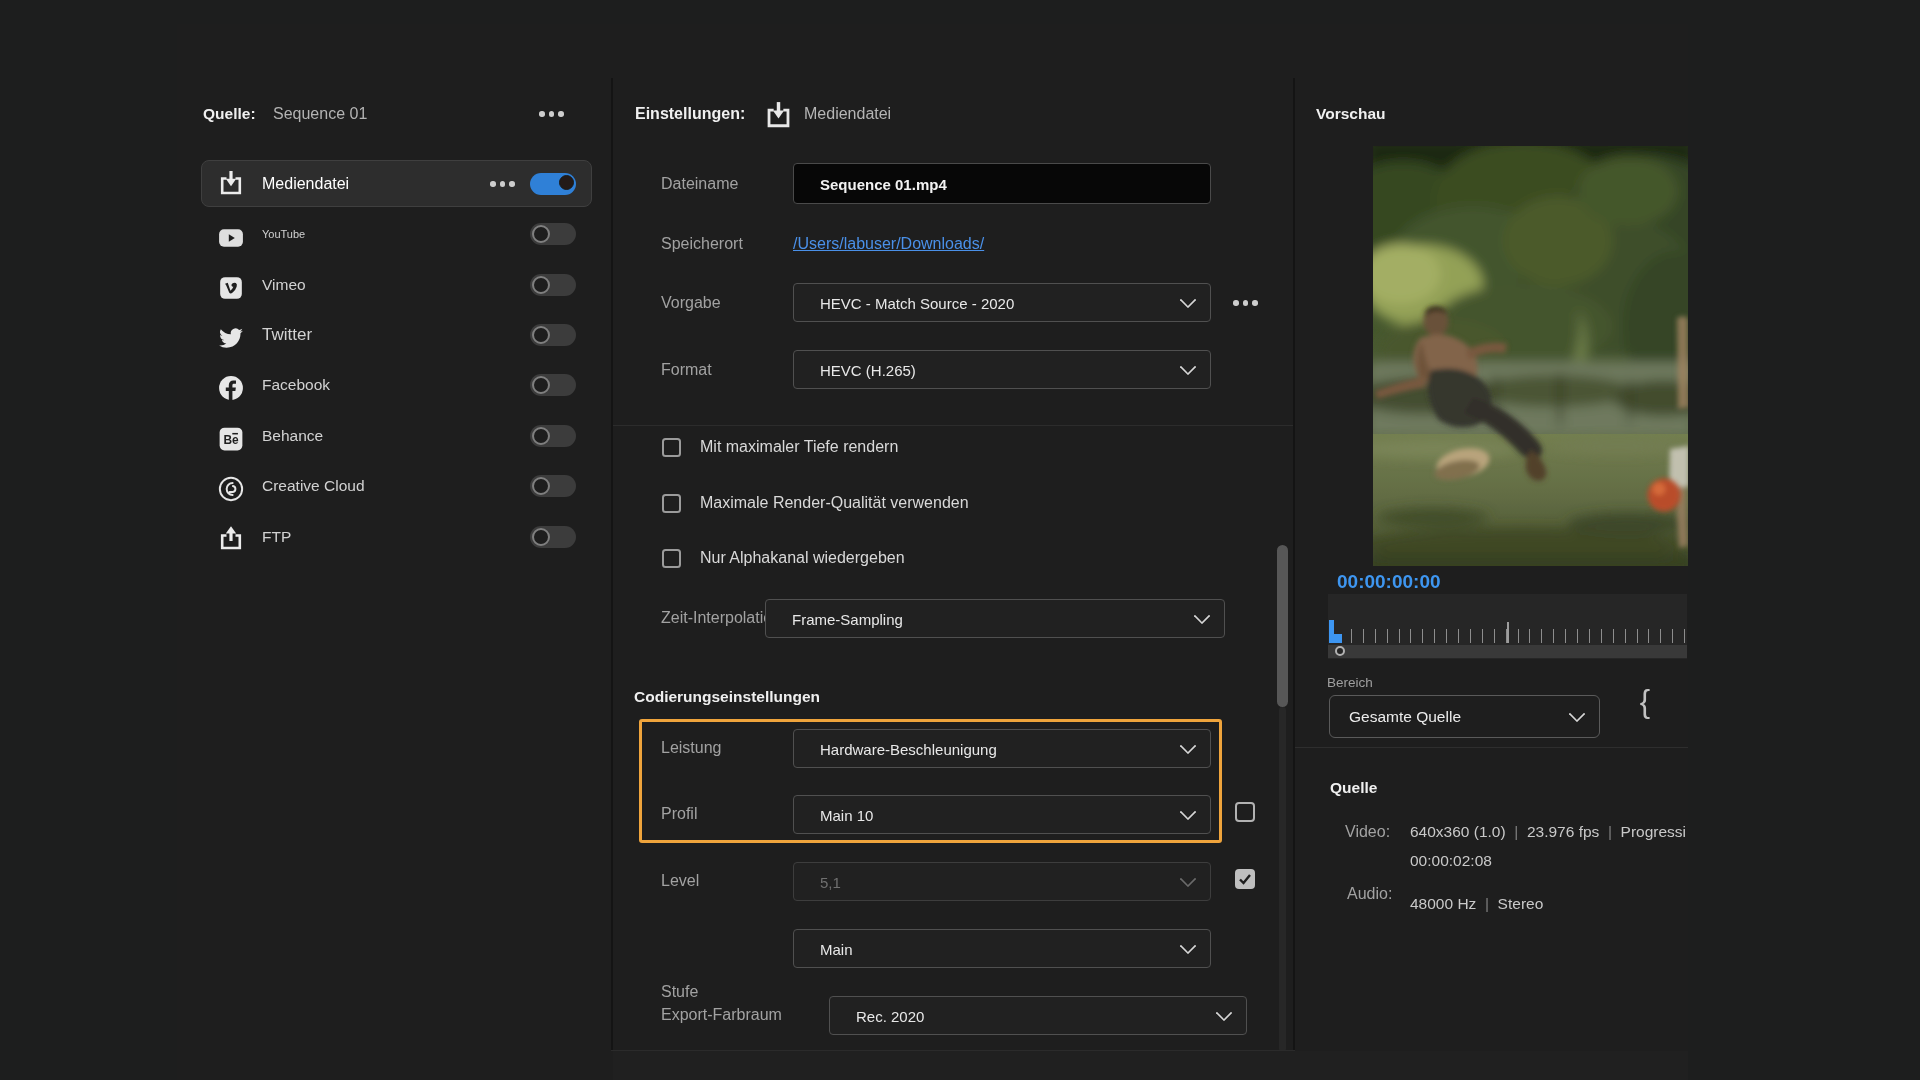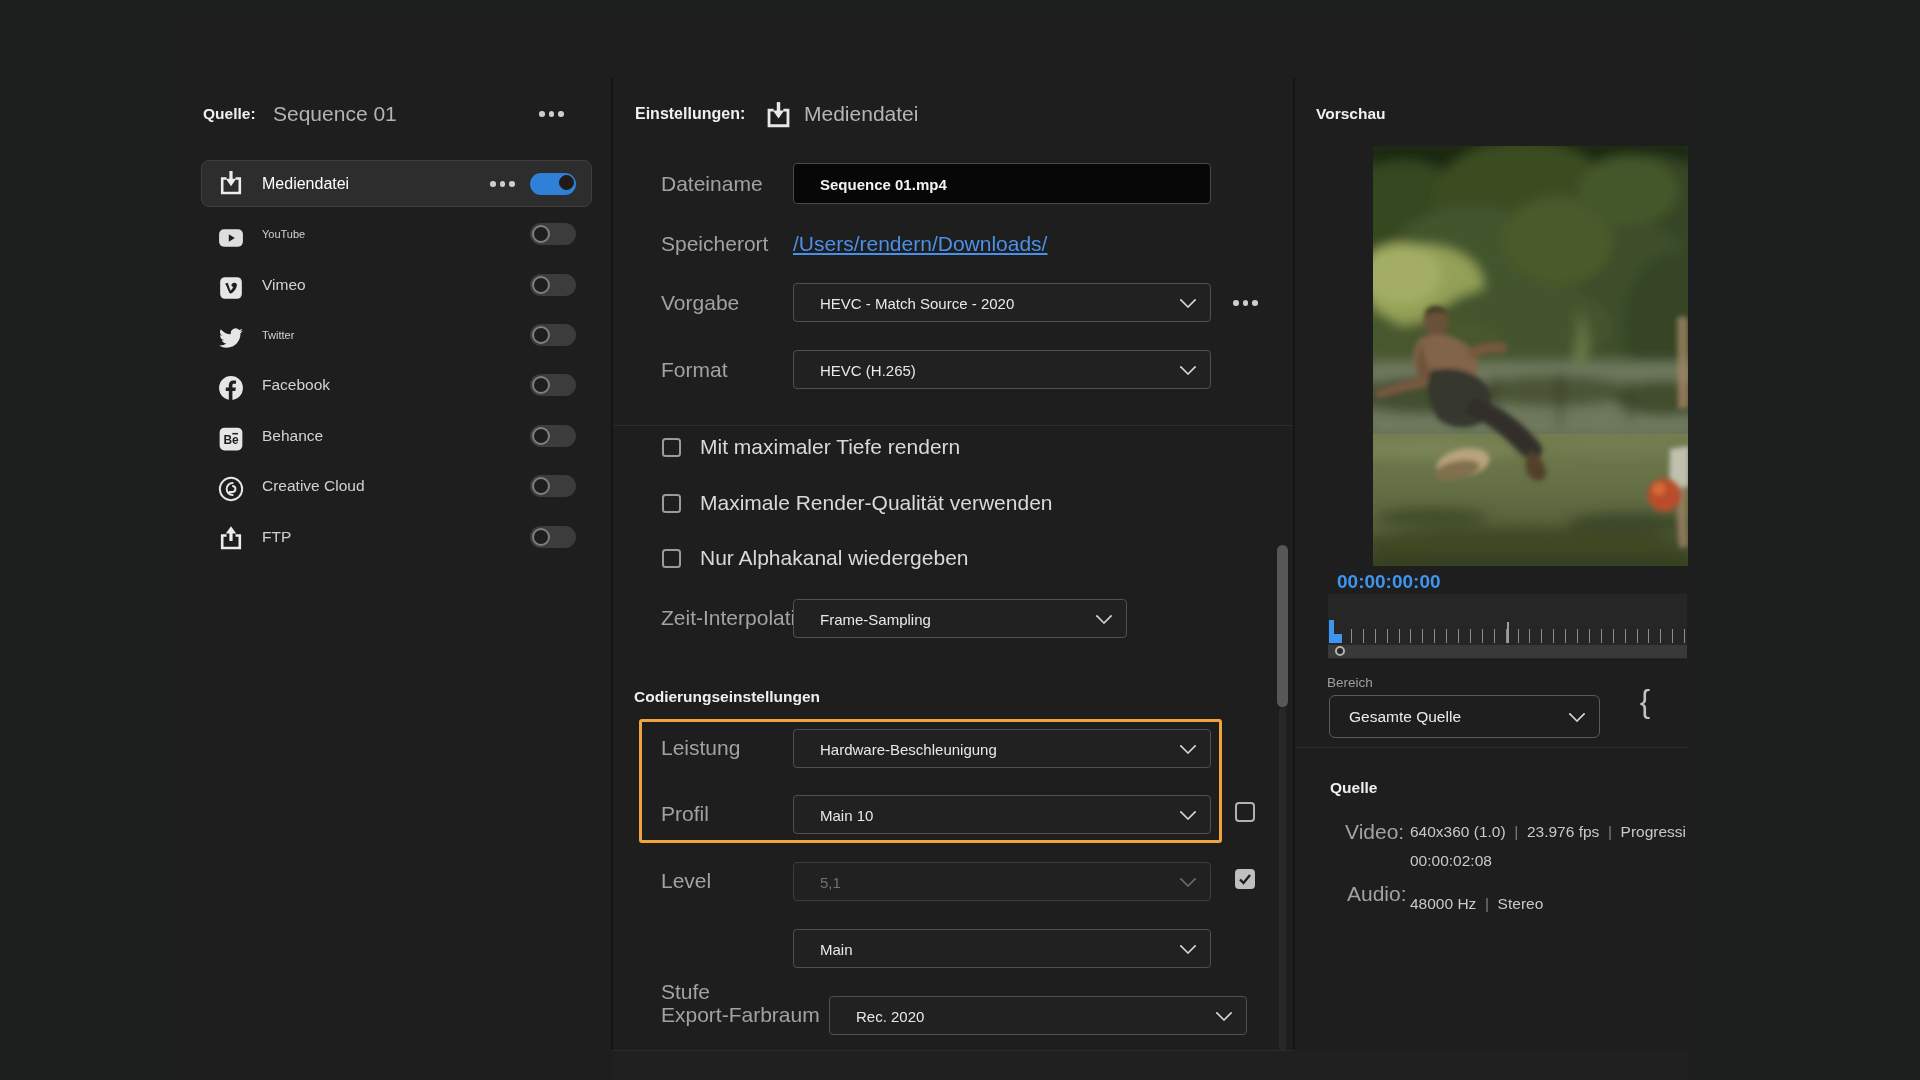--- a/index.html
+++ b/index.html
@@ -5,21 +5,21 @@
 html,body{margin:0;padding:0;background:#1d1e1e;width:1920px;height:1080px;overflow:hidden;
 font-family:"Liberation Sans",sans-serif;-webkit-font-smoothing:antialiased;}
 *{box-sizing:border-box;}
 .abs{position:absolute;}
 #win{position:absolute;left:177px;top:24px;width:1511px;height:1056px;background:#1e1e1e;overflow:hidden;}
 #topbar{position:absolute;left:0;top:0;width:1511px;height:54px;background:#232323;border-radius:9px 9px 0 0;border-bottom:1px solid #151515;box-shadow:-1px 0 0 #111,1px 0 0 #111,0 -1px 0 #111;}
 .tl{position:absolute;top:17px;width:20px;height:20px;border-radius:50%;box-shadow:0 0 0 1px rgba(0,0,0,.4) inset;}
 .tab{position:absolute;top:18px;height:20px;line-height:20px;font-size:16px;color:#9c9c9c;letter-spacing:.2px;font-weight:bold;}
 .dots{display:flex;gap:4px;align-items:center;}
 .dots i{width:5.5px;height:5.5px;border-radius:50%;background:#cdcdcd;display:block;}
-.lbl{position:absolute;height:20px;line-height:20px;font-size:21px;color:#a2a2a2;}
+.lbl{position:absolute;height:20px;line-height:20px;font-size:16px;color:#a2a2a2;}
 .val{color:#c9c9c9;font-size:15.5px;}
 .dd{position:absolute;border:1px solid #505050;border-radius:4px;background:#212121;}
 .dd .tx{position:absolute;left:26px;top:50%;transform:translateY(-50%);font-size:15px;color:#e8e8e8;white-space:nowrap;}
 .chev{position:absolute;right:16px;top:50%;width:12px;height:12px;margin-top:-9px;border-right:2.6px solid #d6d6d6;border-bottom:2.6px solid #d6d6d6;transform:rotate(45deg);border-radius:1px;}
 .row-ic{position:absolute;left:41px;width:26px;height:26px;}
 .cb{position:absolute;width:19px;height:19px;border:2px solid #9b9b9b;border-radius:3.5px;background:transparent;}
 .toggle-off{position:absolute;width:46px;height:22px;border-radius:11px;background:#3c3c3c;}
 .toggle-off i{position:absolute;left:2px;top:2px;width:18px;height:18px;border-radius:50%;background:#1e1e1e;border:2.5px solid #7f7f7f;}
 .sep{position:absolute;background:#2c2c2c;height:1px;}
 </style>
@@ -66,21 +66,21 @@
     <path d="M6.5 8 L9 7.2 L11.5 14.5 Q13.5 12.5 14.2 10.8 Q13 11 12.5 10 Q12 8.6 13.5 7.6 Q15 6.6 16.5 7.4 Q18 8.3 17.2 10.8 Q16.2 14 13.5 16.2 Q11.5 17.8 10.3 16.2 L7.5 9.5 Z" fill="#1f1f1f"></path>
   </svg>
   <div class="lbl" style="left:85px;top:251px;color:#d2d2d2;font-size:15.5px;">Vimeo</div>
   <div class="toggle-off" style="left:353px;top:250px;">
         <i></i>
       </div>
 
   <svg class="row-ic" style="top:301px;" width="27" height="27" viewBox="0 0 24 24">
     <path d="M23 5.2 c-.8.36-1.67.6-2.58.72 a4.5 4.5 0 0 0 1.98-2.48 c-.87.52-1.83.9-2.86 1.1 a4.5 4.5 0 0 0-7.67 4.1 A12.8 12.8 0 0 1 2.6 3.9 a4.5 4.5 0 0 0 1.4 6 c-.74-.02-1.43-.22-2.04-.56 v.06 a4.5 4.5 0 0 0 3.62 4.42 c-.66.18-1.36.2-2.04.08 a4.5 4.5 0 0 0 4.2 3.12 A9.05 9.05 0 0 1 1 18.9 a12.77 12.77 0 0 0 6.92 2.03 c8.3 0 12.84-6.88 12.84-12.84 l-.01-.58 A9.2 9.2 0 0 0 23 5.2 Z" fill="#e6e6e6"></path>
   </svg>
-  <div class="lbl" style="left:85px;top:301px;color:#d2d2d2;font-size:11px;">Twitter</div>
+  <div class="lbl" style="left:85px;top:301px;color:#d2d2d2;font-size:17px;">Twitter</div>
   <div class="toggle-off" style="left:353px;top:300px;">
         <i></i>
       </div>
 
   <svg class="row-ic" style="top:351px;" width="26" height="26" viewBox="0 0 24 24">
     <circle cx="12" cy="12" r="11" fill="#e6e6e6"></circle>
     <path d="M13.3 23 v-8.2 h2.76 l.42-3.2 h-3.18 v-2.05 c0-.93.26-1.56 1.6-1.56 h1.7 V5.1 c-.3-.04-1.3-.13-2.48-.13 -2.46 0-4.14 1.5-4.14 4.25 v2.38 H7.2 v3.2 h2.78 V23 Z" fill="#1f1f1f"></path>
   </svg>
   <div class="lbl" style="left:85px;top:351px;color:#d2d2d2;font-size:15.5px;">Facebook</div>
   <div class="toggle-off" style="left:353px;top:350px;">
@@ -125,21 +125,21 @@
     <path d="M6.8 8.8 H17.2 L12 16.2 Z" fill="#e8e8e8" stroke="none"></path>
   </svg>
   <div class="lbl" style="left:627px;top:80px;color:#b5b5b5;">Mediendatei</div>
 
   <div class="lbl" style="left:484px;top:150px;">Dateiname</div>
   <div class="abs" style="left:616px;top:139px;width:418px;height:41px;background:#070707;border:1px solid #4a4a4a;border-radius:4px;">
     <div style="position:absolute;left:26px;top:50%;transform:translateY(-50%);font-size:15px;font-weight:bold;color:#f2f2f2;">Sequence 01.mp4</div>
   </div>
 
   <div class="lbl" style="left:484px;top:210px;">Speicherort</div>
-  <div class="lbl" style="left:616px;top:210px;color:#4a90e8;text-decoration:underline;">/Users/rendern/Downloads/</div>
+  <div class="lbl" style="left:616px;top:210px;color:#4a90e8;text-decoration:underline;">/Users/labuser/Downloads/</div>
 
   <div class="lbl" style="left:484px;top:269px;">Vorgabe</div>
   <div class="dd" style="left:616px;top:259px;width:418px;height:39px;">
     <div class="tx">HEVC - Match Source - 2020</div>
         <div class="chev"></div>
   </div>
   <div class="dots abs" style="left:1056px;top:276px;">
         <i></i>
         <i></i>
         <i></i>
@@ -154,21 +154,21 @@
   <div class="sep" style="left:436px;top:401px;width:680px;"></div>
 
   <div class="cb" style="left:485px;top:414px;"></div>
   <div class="lbl" style="left:523px;top:413px;color:#d9d9d9;">Mit maximaler Tiefe rendern</div>
   <div class="cb" style="left:485px;top:470px;"></div>
   <div class="lbl" style="left:523px;top:469px;color:#d9d9d9;">Maximale Render-Qualität verwenden</div>
   <div class="cb" style="left:485px;top:525px;"></div>
   <div class="lbl" style="left:523px;top:524px;color:#d9d9d9;">Nur Alphakanal wiedergeben</div>
 
   <div class="lbl" style="left:484px;top:584px;">Zeit-Interpolation:</div>
-  <div class="dd" style="left:616px;top:575px;width:334px;height:39px;">
+  <div class="dd" style="left:588px;top:575px;width:460px;height:39px;">
     <div class="tx">Frame-Sampling</div>
         <div class="chev"></div>
   </div>
 
   <div class="lbl" style="left:457px;top:663px;color:#efefef;font-weight:bold;font-size:15.5px;">Codierungseinstellungen</div>
 
   <div class="abs" style="left:462px;top:695px;width:583px;height:124px;border:3px solid #efa43c;border-radius:3px;"></div>
 
   <div class="lbl" style="left:484px;top:714px;">Leistung</div>
   <div class="dd" style="left:616px;top:705px;width:418px;height:39px;">

